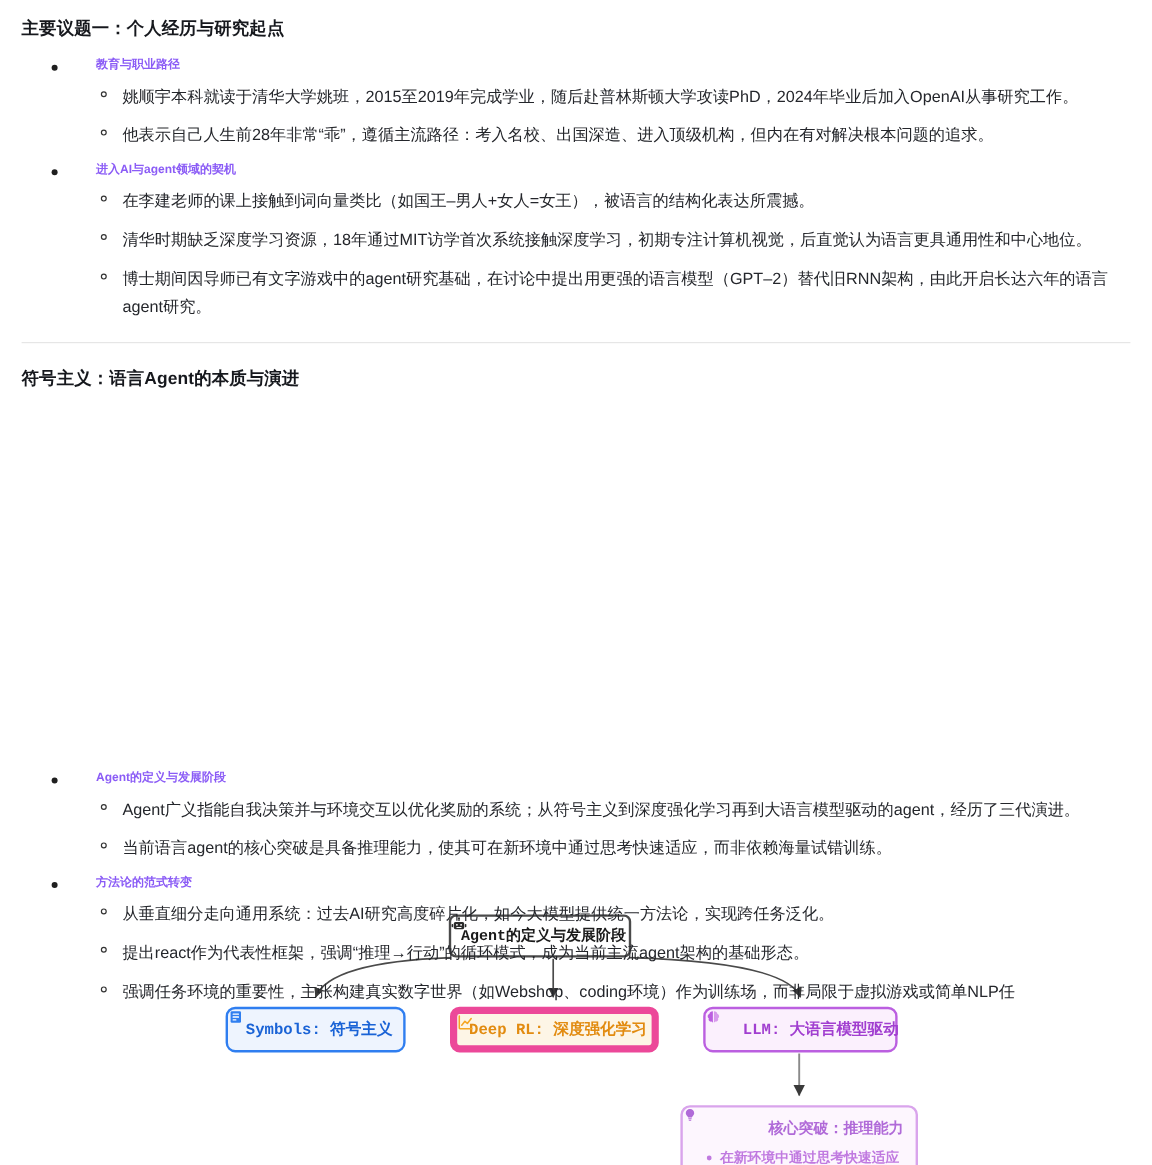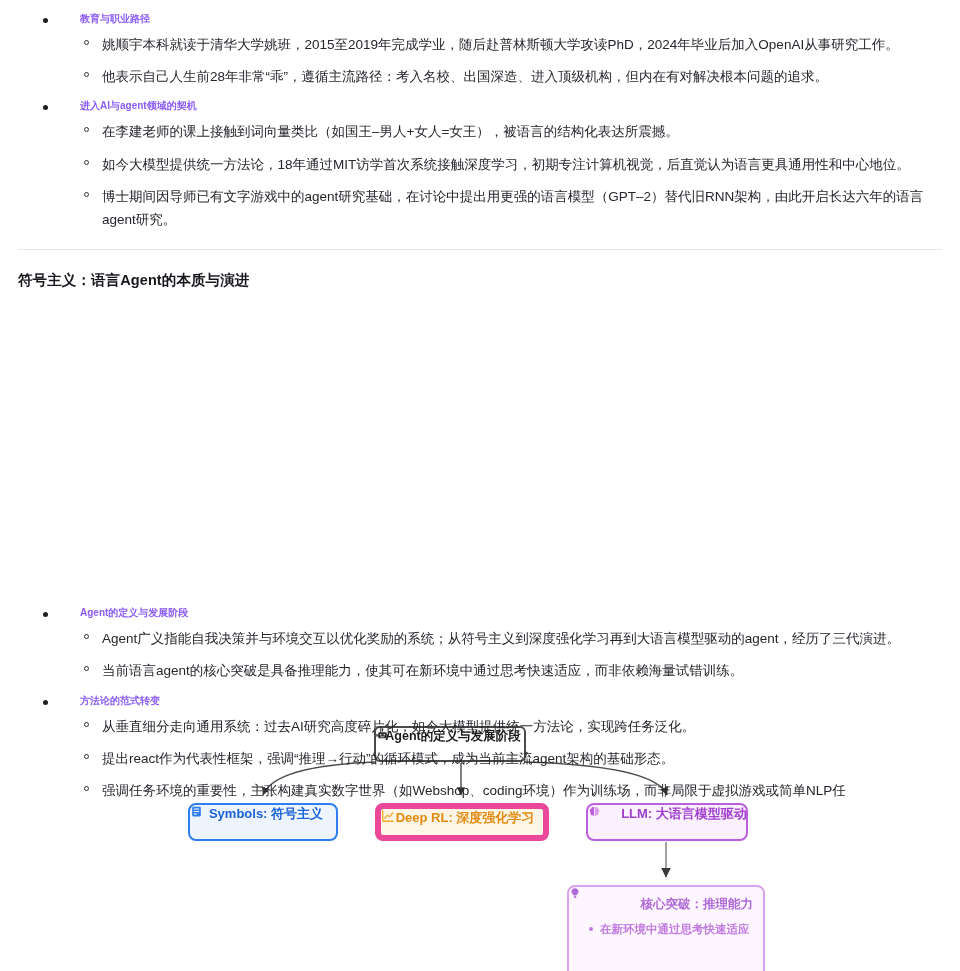--- a/index.html
+++ b/index.html
@@ -106,25 +106,26 @@
   }
   .diagram svg {
     position: absolute;
     left: 0;
     top: 0;
   }
   .node {
     position: absolute;
     box-sizing: border-box;
     display: flex;
-    align-items: flex-start;
+    align-items: center;
     justify-content: center;
     font-size: 13px;
     font-weight: 700;
     white-space: nowrap;
+    font-family: Liberation Mono, monospace;
   }
   .node .ic {
     display: inline-flex;
     align-items: center;
     margin-right: 6px;
     line-height: 0;
   }
 
   .node-root {
     left: 374px;
@@ -219,41 +220,42 @@
     height: 4px;
     border-radius: 50%;
     background: #c07ae0;
   }
 </style>
 </head>
 <body>
 
 <div class="page">
 
+  <h2 class="section-title">主要议题一：个人经历与研究起点</h2>
 
   <ul class="lvl1">
     <li>
       <span class="lvl1-label">教育与职业路径</span>
       <ul class="lvl2">
         <li>
           <span class="lvl2-text">姚顺宇本科就读于清华大学姚班，2015至2019年完成学业，随后赴普林斯顿大学攻读PhD，2024年毕业后加入OpenAI从事研究工作。</span>
         </li>
         <li>
           <span class="lvl2-text">他表示自己人生前28年非常“乖”，遵循主流路径：考入名校、出国深造、进入顶级机构，但内在有对解决根本问题的追求。</span>
         </li>
       </ul>
     </li>
     <li>
       <span class="lvl1-label">进入AI与agent领域的契机</span>
       <ul class="lvl2">
         <li>
           <span class="lvl2-text">在李建老师的课上接触到词向量类比（如国王–男人+女人=女王），被语言的结构化表达所震撼。</span>
         </li>
         <li>
-          <span class="lvl2-text">如今大模型提供统一方法论，18年通过MIT访学首次系统接触深度学习，初期专注计算机视觉，后直觉认为语言更具通用性和中心地位。</span>
+          <span class="lvl2-text">清华时期缺乏深度学习资源，18年通过MIT访学首次系统接触深度学习，初期专注计算机视觉，后直觉认为语言更具通用性和中心地位。</span>
         </li>
         <li>
           <span class="lvl2-text">博士期间因导师已有文字游戏中的agent研究基础，在讨论中提出用更强的语言模型（GPT–2）替代旧RNN架构，由此开启长达六年的语言agent研究。</span>
         </li>
       </ul>
     </li>
   </ul>
 
   <hr class="divider">
 

